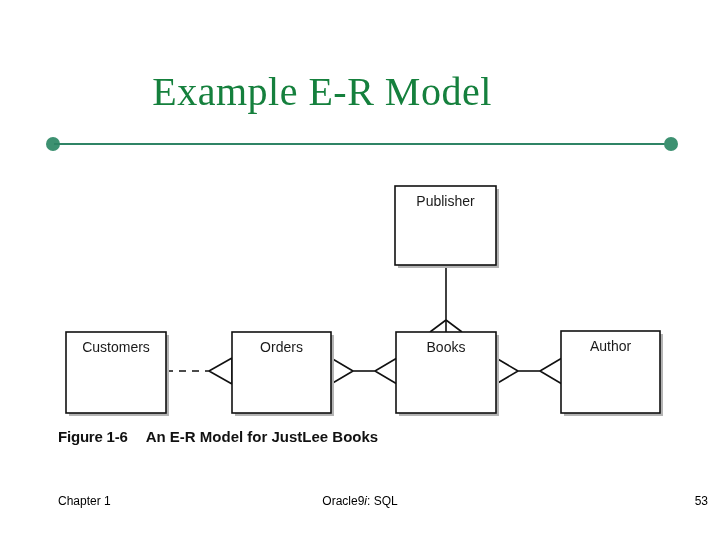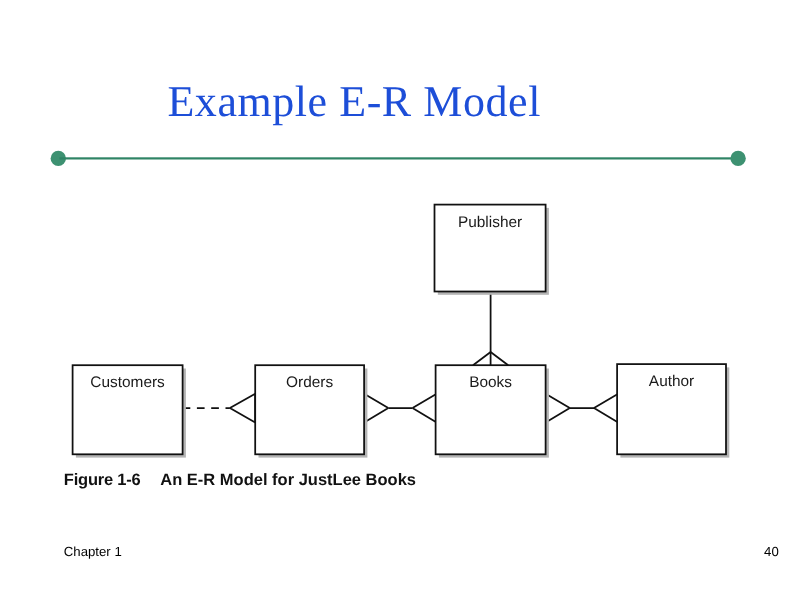--- a/index.html
+++ b/index.html
@@ -18,21 +18,21 @@
   
   #slide-title {
     position: absolute;
     left: 0;
     top: 68px;
     width: 644px;
     text-align: center;
     font-family: "Liberation Serif", serif;
     font-size: 40px;
     line-height: 48px;
-    color: #1d4ed8;
+    color: #15803d;
     letter-spacing: 0.5px;
     white-space: nowrap;
   }
 
   
   #title-divider {
     position: absolute;
     left: 46px;
     top: 135px;
     width: 634px;
@@ -196,14 +196,17 @@
 
   </svg>
 </div>
 
 <div id="figure-caption">
   <span class="caption-number">Figure 1-6</span><span class="caption-text">An E-R Model for JustLee Books</span>
 </div>
 
 <div id="slide-footer">
   <span class="footer-left">Chapter 1</span>
-  <span class="footer-right">40</span>
+  <span class="footer-center">
+    <span>Oracle9</span><span class="product-suffix">i</span><span>: SQL</span>
+  </span>
+  <span class="footer-right">53</span>
 </div>
 
 </body></html>

